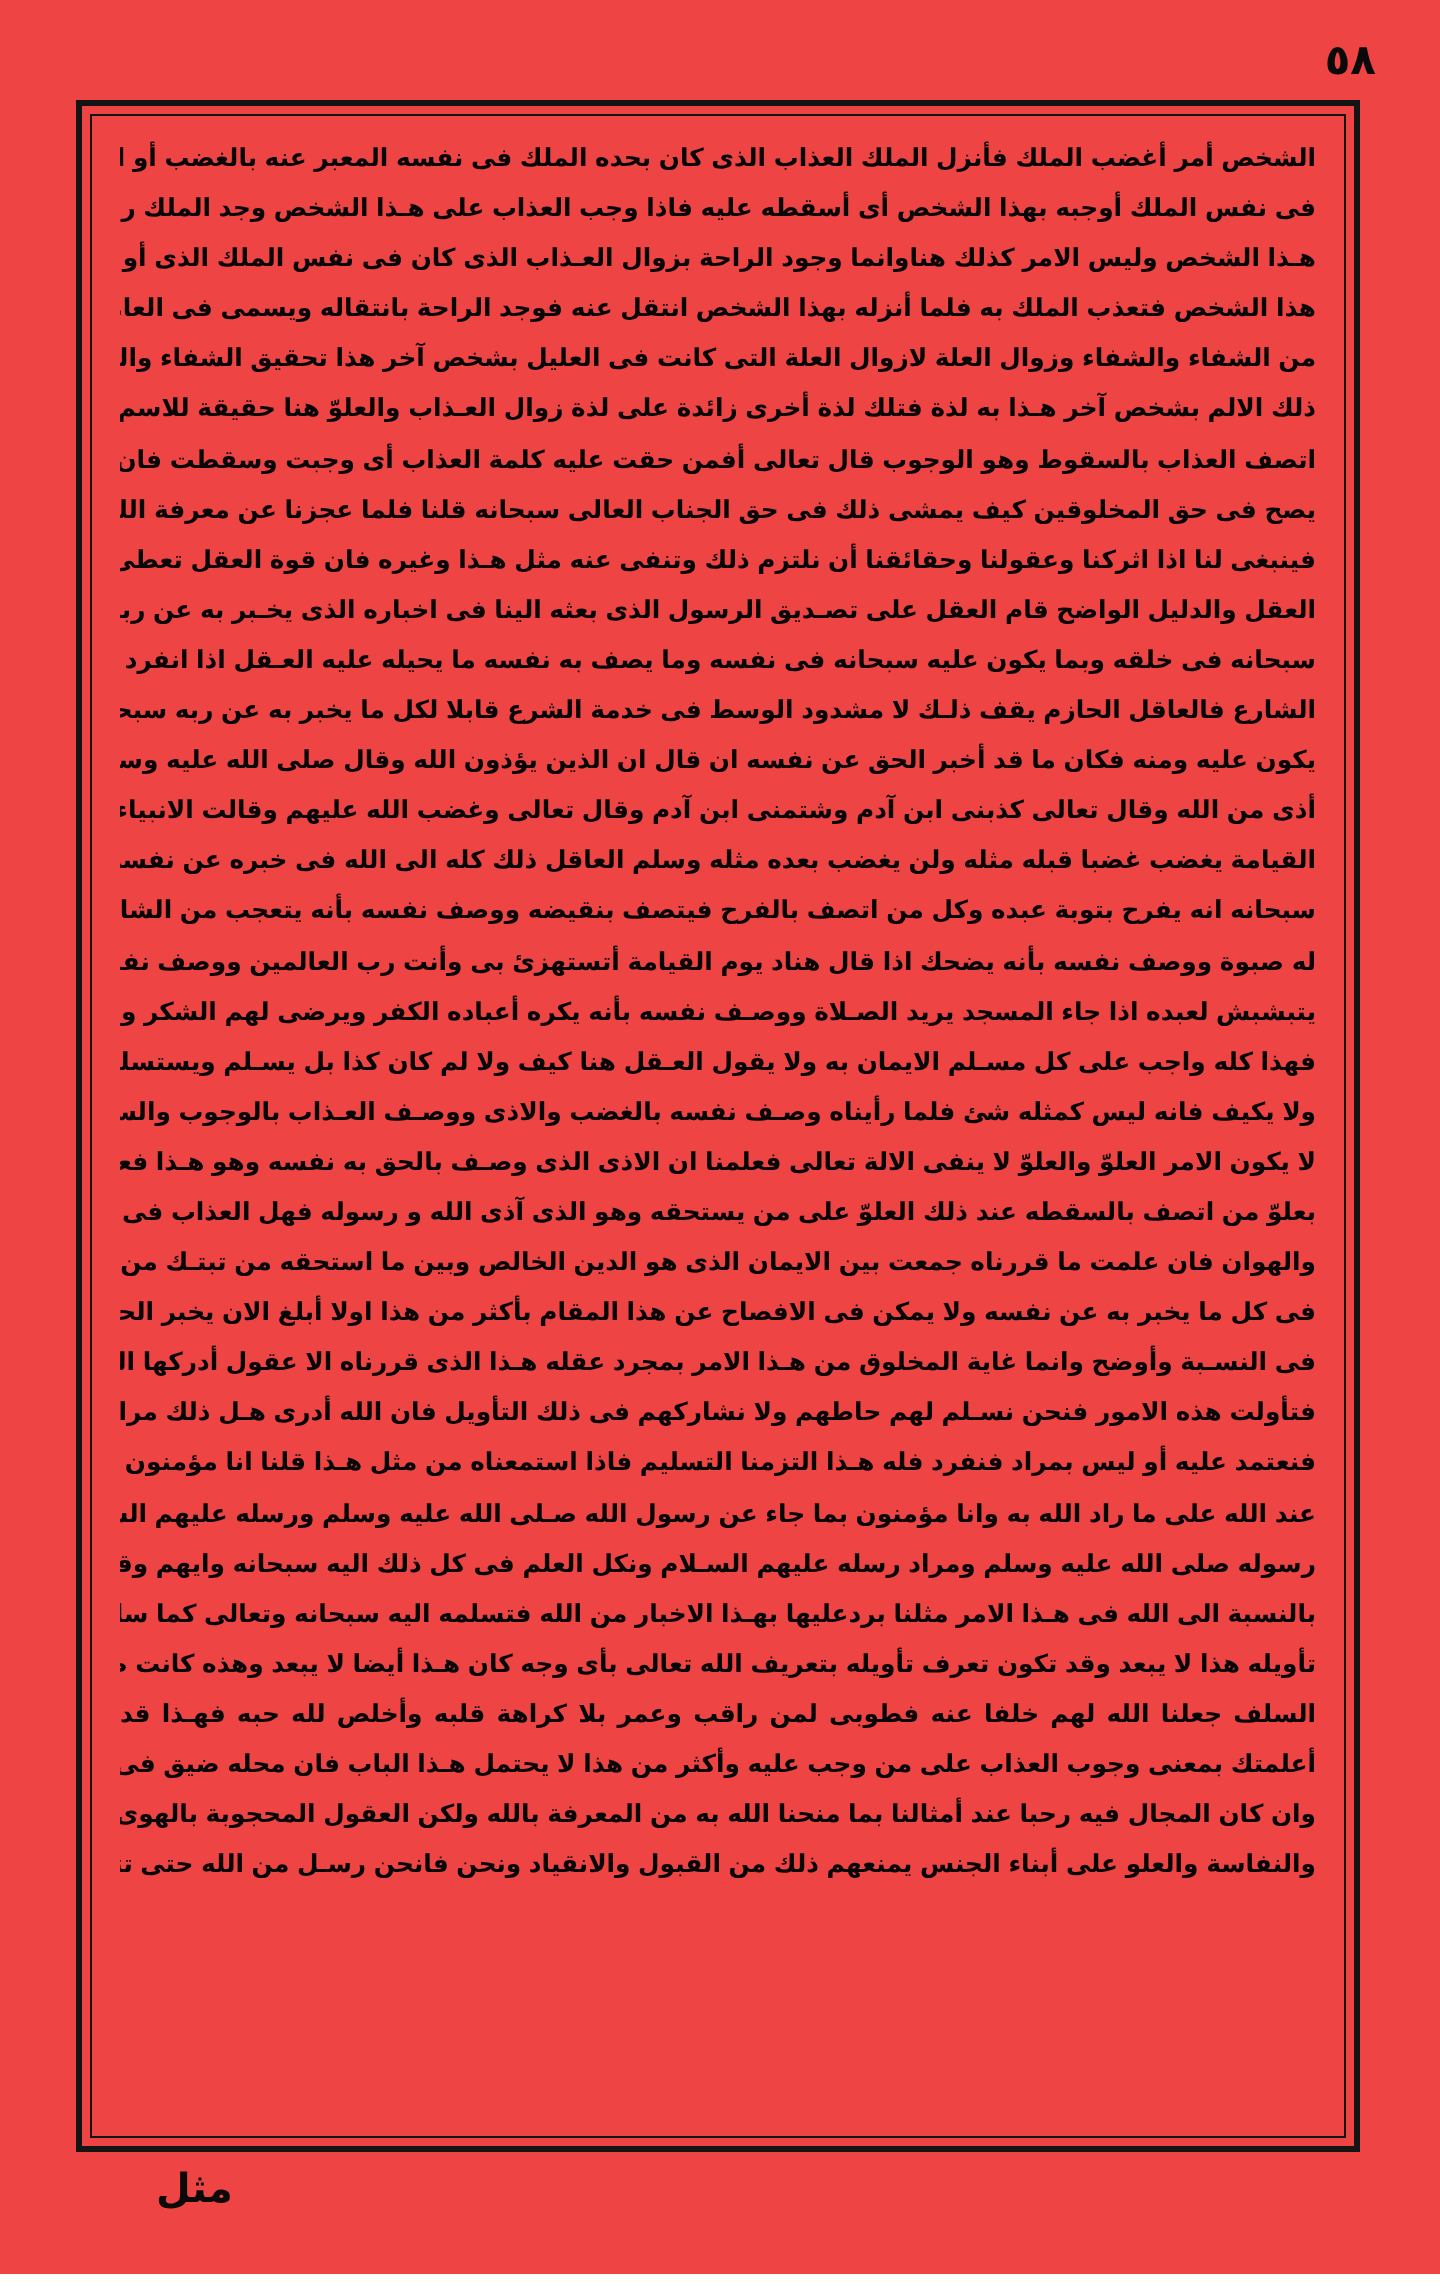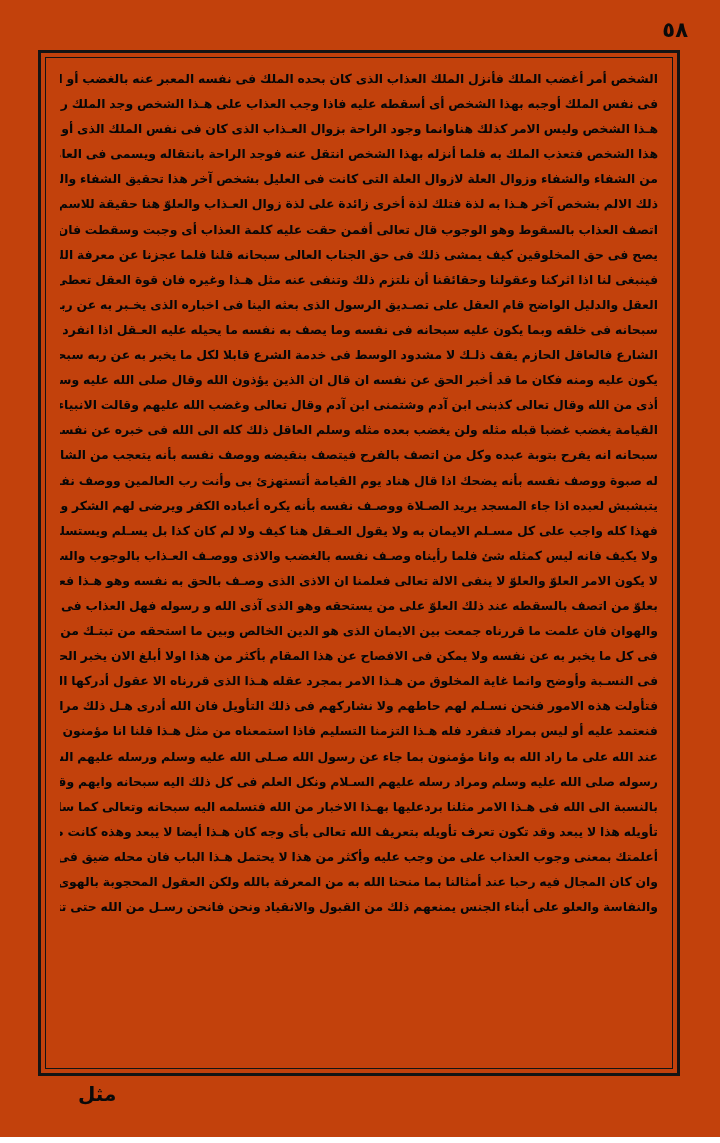--- a/index.html
+++ b/index.html
@@ -4,21 +4,21 @@
 <style>
   html, body {
     margin: 0;
     padding: 0;
     background: #ffffff;
   }
   #page {
     position: relative;
     width: 720px;
     height: 1143px;
-    background: #c2410c;
+    background: #ef4444;
     overflow: hidden;
     font-family: "DejaVu Sans", sans-serif;
   }
 
   
   .folio {
     position: absolute;
     top: 18px;
     right: 32px;
     font-family: "DejaVu Sans", sans-serif;
@@ -143,20 +143,21 @@
       <span class="line">بعلوّ من اتصف بالسقطه عند ذلك العلوّ على من يستحقه وهو الذى آذى الله و رسوله فهل العذاب فى دار الخزى</span>
       <span class="line">والهوان فان علمت ما قررناه جمعت بين الايمان الذى هو الدين الخالص وبين ما استحقه من تبتـك من التسليم لله</span>
       <span class="line">فى كل ما يخبر به عن نفسه ولا يمكن فى الافصاح عن هذا المقام بأكثر من هذا اولا أبلغ الان يخبر الحق بما هو أجلى</span>
       <span class="line">فى النسـبة وأوضح وانما غاية المخلوق من هـذا الامر بمجرد عقله هـذا الذى قررناه الا عقول أدركها الفضول</span>
       <span class="line">فتأولت هذه الامور فنحن نسـلم لهم حاطهم ولا نشاركهم فى ذلك التأويل فان الله أدرى هـل ذلك مراد الله ما قاله</span>
       <span class="line">فنعتمد عليه أو ليس بمراد فنفرد فله هـذا التزمنا التسليم فاذا استمعناه من مثل هـذا قلنا انا مؤمنون بما جاء من</span>
       <span class="line">عند الله على ما راد الله به وانا مؤمنون بما جاء عن رسول الله صـلى الله عليه وسلم ورسله عليهم السـلام على مراد</span>
       <span class="line">رسوله صلى الله عليه وسلم ومراد رسله عليهم السـلام ونكل العلم فى كل ذلك اليه سبحانه وايهم وقد تكون الرسل</span>
       <span class="line">بالنسبة الى الله فى هـذا الامر مثلنا بردعليها بهـذا الاخبار من الله فتسلمه اليه سبحانه وتعالى كما سلمناه ولا تعرف</span>
       <span class="line">تأويله هذا لا يبعد وقد تكون تعرف تأويله بتعريف الله تعالى بأى وجه كان هـذا أيضا لا يبعد وهذه كانت طريقة</span>
+      <span class="line">السلف جعلنا الله لهم خلفا عنه فطوبى لمن راقب وعمر بلا كراهة قلبه وأخلص لله حبه فهـذا قد</span>
       <span class="line">أعلمتك بمعنى وجوب العذاب على من وجب عليه وأكثر من هذا لا يحتمل هـذا الباب فان محله ضيق فى العامة</span>
       <span class="line">وان كان المجال فيه رحبا عند أمثالنا بما منحنا الله به من المعرفة بالله ولكن العقول المحجوبة بالهوى وبطلب الرياسة</span>
       <span class="line short">والنفاسة والعلو على أبناء الجنس يمنعهم ذلك من القبول والانقياد ونحن فانحن رسـل من الله حتى تتكلف ايصال</span>
     </div>
 
   <div class="catchword">مثل</div>
 
   <div class="scan-edge"></div>
 </div>
 

